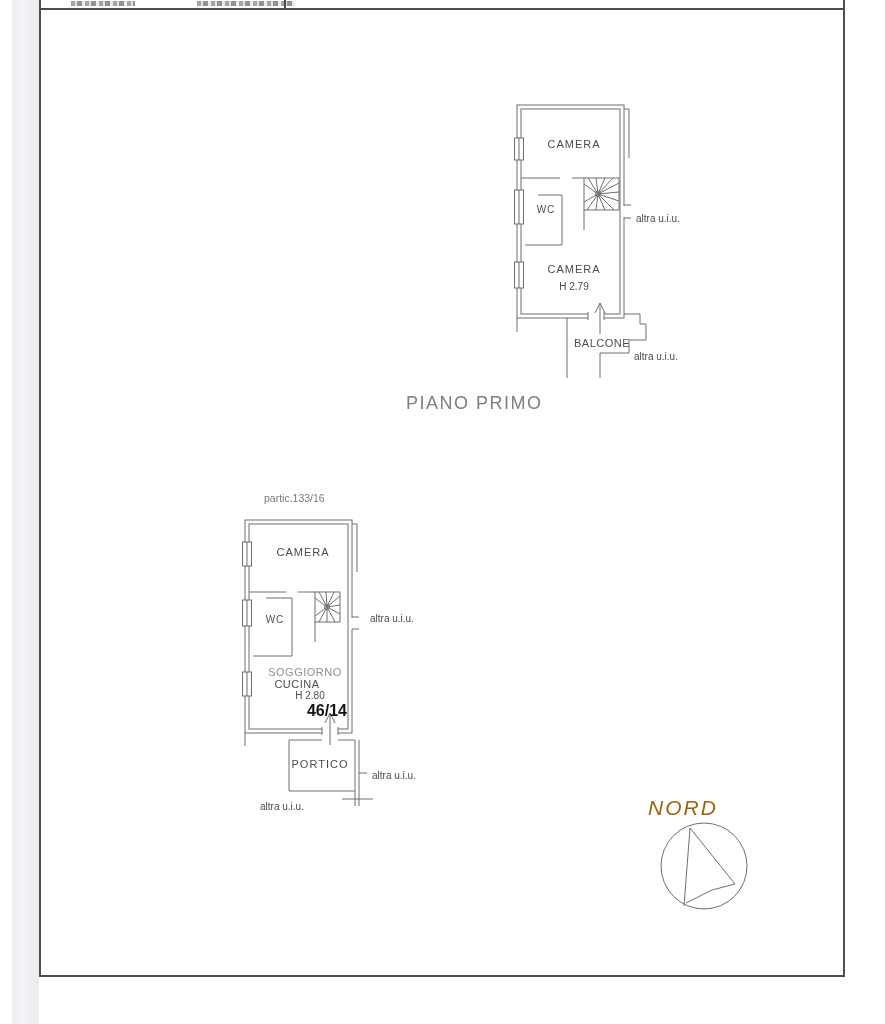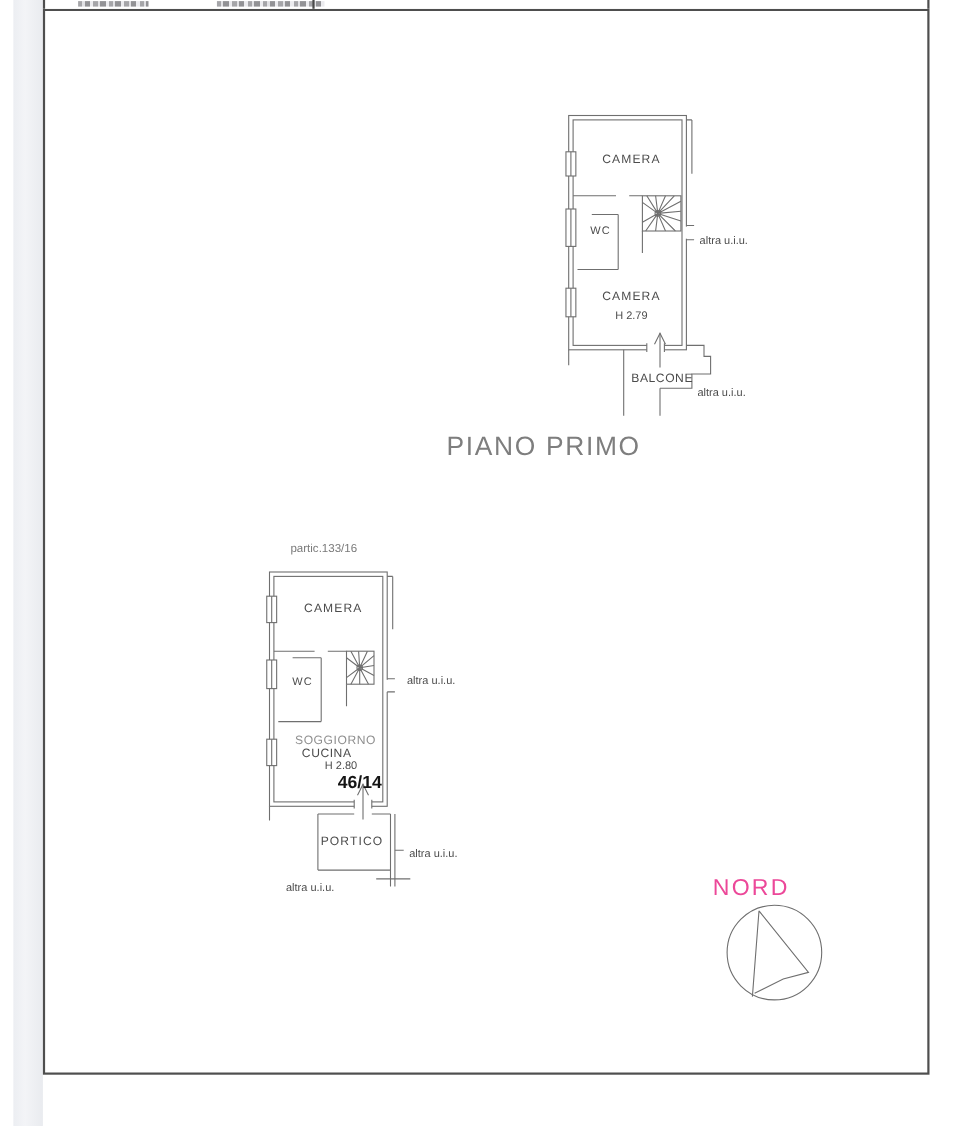--- a/index.html
+++ b/index.html
@@ -22,23 +22,23 @@
     border:2px solid var(--frame);background:#ffffff;}
   .header-strip{position:absolute;left:27px;top:0;width:802px;height:8px;
     background:#ffffff;border-left:2px solid var(--frame);border-right:2px solid var(--frame);}
   .crop-frag{position:absolute;top:1px;height:5px;
     background:repeating-linear-gradient(90deg,#8f8f93 0 4px,#d9d9dd 4px 6px,#77777b 6px 11px,#e6e6ea 11px 14px);
     opacity:.8;}
   .frag-a{left:30px;width:64px;}
   .frag-b{left:156px;width:98px;}
   .header-divider{position:absolute;left:243px;top:0;width:2px;height:8px;background:#4a4a4a;}
   .floor-title{position:absolute;letter-spacing:1.5px;white-space:nowrap;}
-  .title-primo{left:394px;top:393px;font-size:24px;color:#7e7e7e;text-align:center;}
+  .title-primo{left:394px;top:393px;font-size:18px;color:#7e7e7e;text-align:center;}
   .title-terra{left:206px;top:833px;font-size:24px;color:var(--dark);}
-  .nord-label{position:absolute;left:636px;top:796px;font-size:21px;color:#ec4899;letter-spacing:2px;}
+  .nord-label{position:absolute;left:636px;top:796px;font-size:21px;color:#a16207;letter-spacing:2px;font-style:italic;}
   svg text{fill:var(--plantext);font-family:"Liberation Sans", sans-serif;}
   svg .ln{stroke:var(--line);stroke-width:1;fill:none;}
   svg .erase{fill:#ffffff;stroke:none;}
   svg .win{fill:#ffffff;stroke:var(--line);stroke-width:1;}
   svg .gray{fill:#7a7a7a;}
   svg .lightgray{fill:#8f8f8f;}
   svg .bold-black{fill:#141414;font-weight:bold;}
 </style>
 </head>
 <body>

